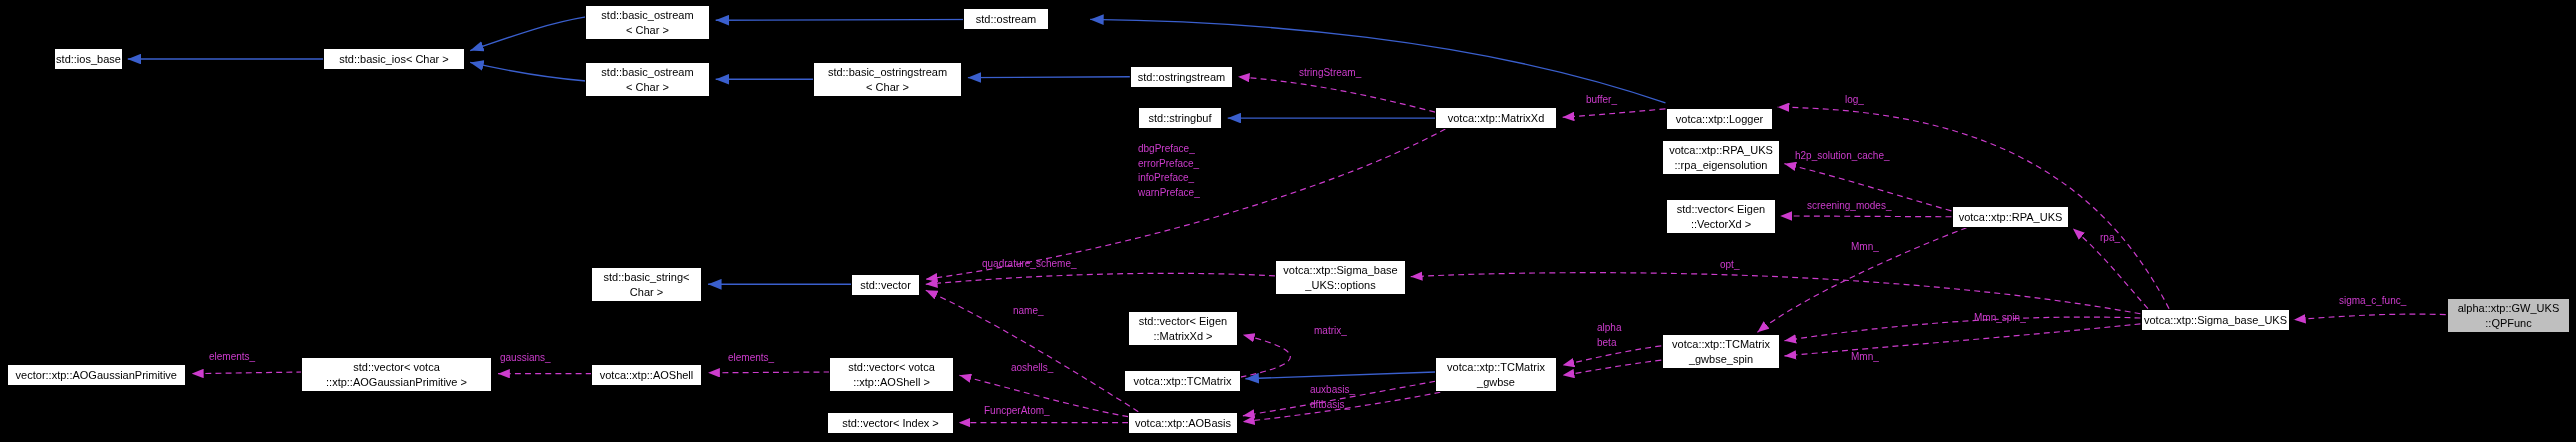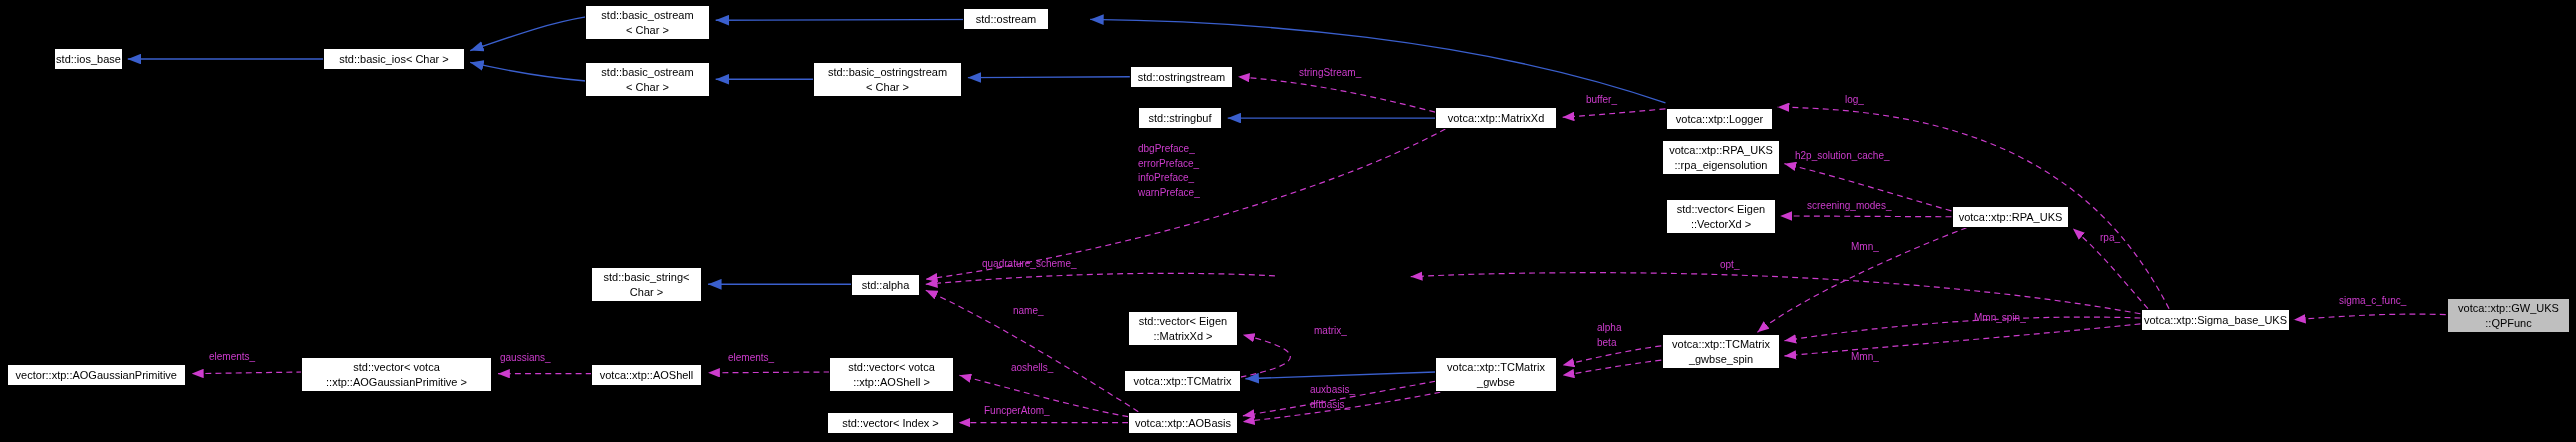--- a/index.html
+++ b/index.html
@@ -86,23 +86,25 @@
   <div class="node" style="left:1138px;top:107px;width:84px;height:22px">std::stringbuf</div>
   <div class="node" style="left:1435px;top:107px;width:122px;height:22px">votca::xtp::MatrixXd</div>
   <div class="node" style="left:1666px;top:108px;width:107px;height:22px">votca::xtp::Logger</div>
   <div class="node" style="left:1662px;top:140px;width:118px;height:35px">votca::xtp::RPA_UKS
 ::rpa_eigensolution</div>
   <div class="node" style="left:1666px;top:199px;width:110px;height:35px">std::vector&lt; Eigen
 ::VectorXd &gt;</div>
   <div class="node" style="left:1952px;top:206px;width:117px;height:22px">votca::xtp::RPA_UKS</div>
   <div class="node" style="left:591px;top:267px;width:111px;height:35px">std::basic_string&lt;
 Char &gt;</div>
-  <div class="node" style="left:851px;top:274px;width:69px;height:22px">std::alpha</div>
+  <div class="node" style="left:851px;top:274px;width:69px;height:22px">std::vector</div>
+  <div class="node" style="left:1275px;top:260px;width:131px;height:35px">votca::xtp::Sigma_base
+_UKS::options</div>
   <div class="node" style="left:2141px;top:309px;width:149px;height:22px">votca::xtp::Sigma_base_UKS</div>
-  <div class="node current" style="left:2447px;top:298px;width:123px;height:35px">votca::xtp::GW_UKS
+  <div class="node current" style="left:2447px;top:298px;width:123px;height:35px">alpha::xtp::GW_UKS
 ::QPFunc</div>
   <div class="node" style="left:1662px;top:334px;width:118px;height:35px">votca::xtp::TCMatrix
 _gwbse_spin</div>
   <div class="node" style="left:1128px;top:311px;width:110px;height:35px">std::vector&lt; Eigen
 ::MatrixXd &gt;</div>
   <div class="node" style="left:1124px;top:370px;width:117px;height:22px">votca::xtp::TCMatrix</div>
   <div class="node" style="left:1435px;top:357px;width:122px;height:35px">votca::xtp::TCMatrix
 _gwbse</div>
   <div class="node" style="left:6.8px;top:364px;width:179px;height:22px">vector::xtp::AOGaussianPrimitive</div>
   <div class="node" style="left:301px;top:357px;width:191px;height:35px">std::vector&lt; votca

